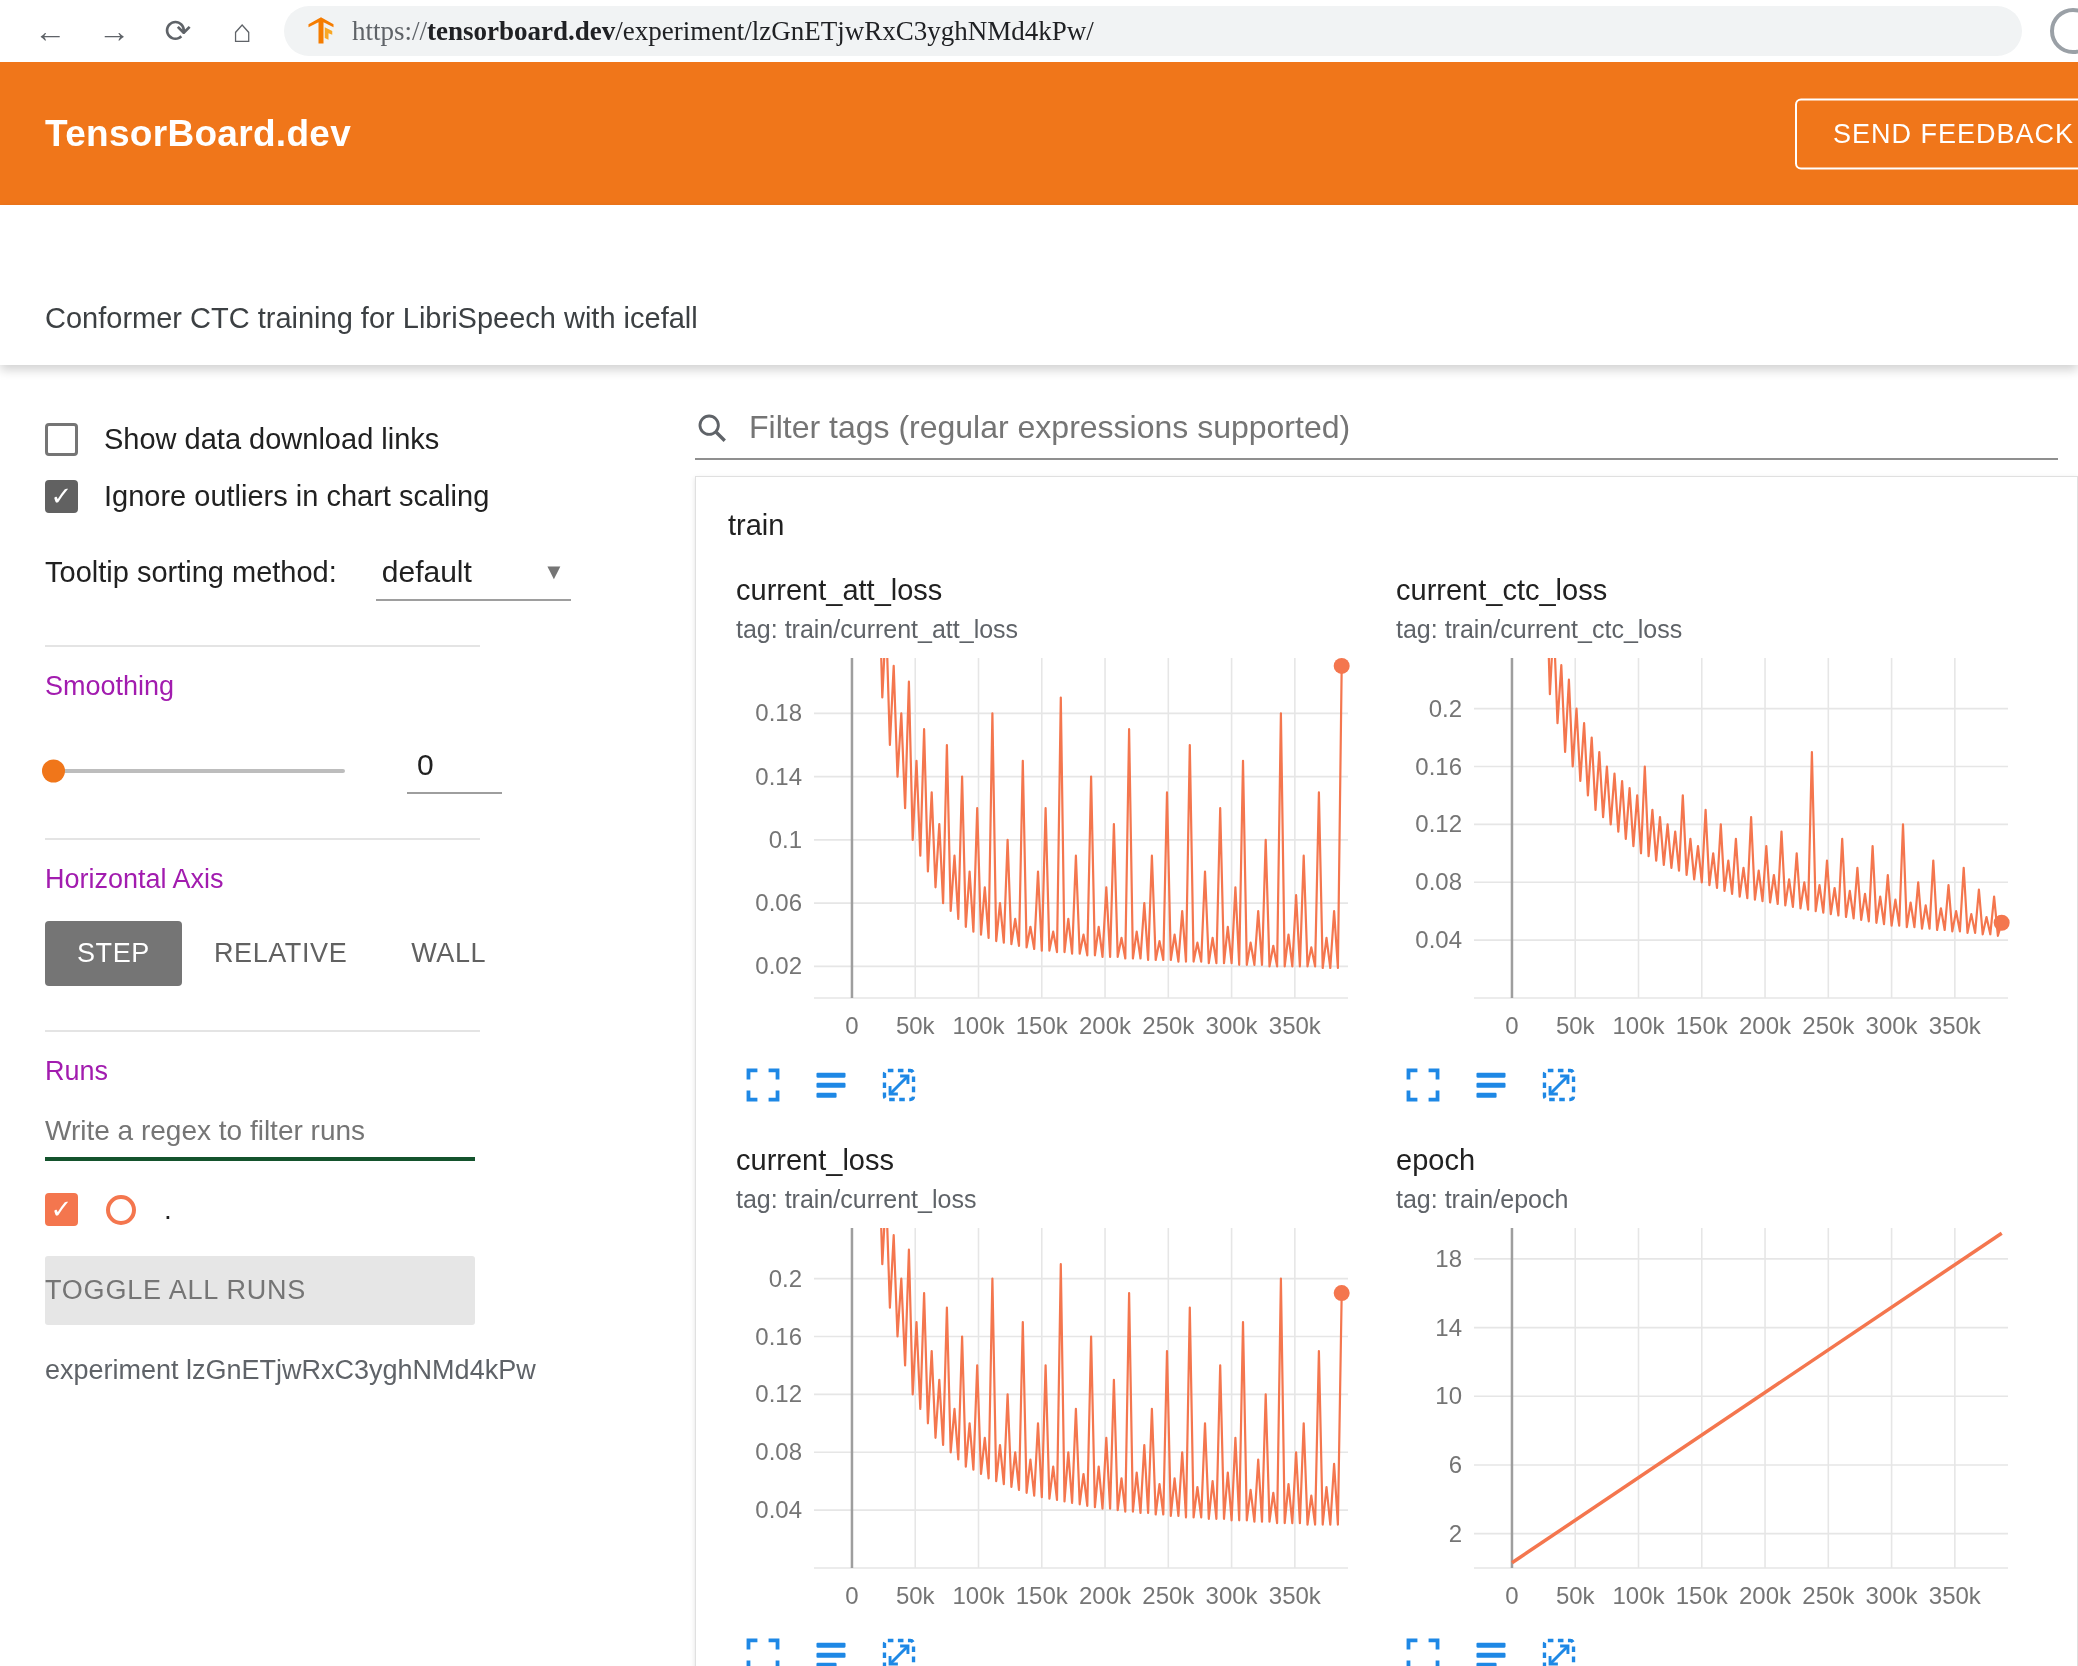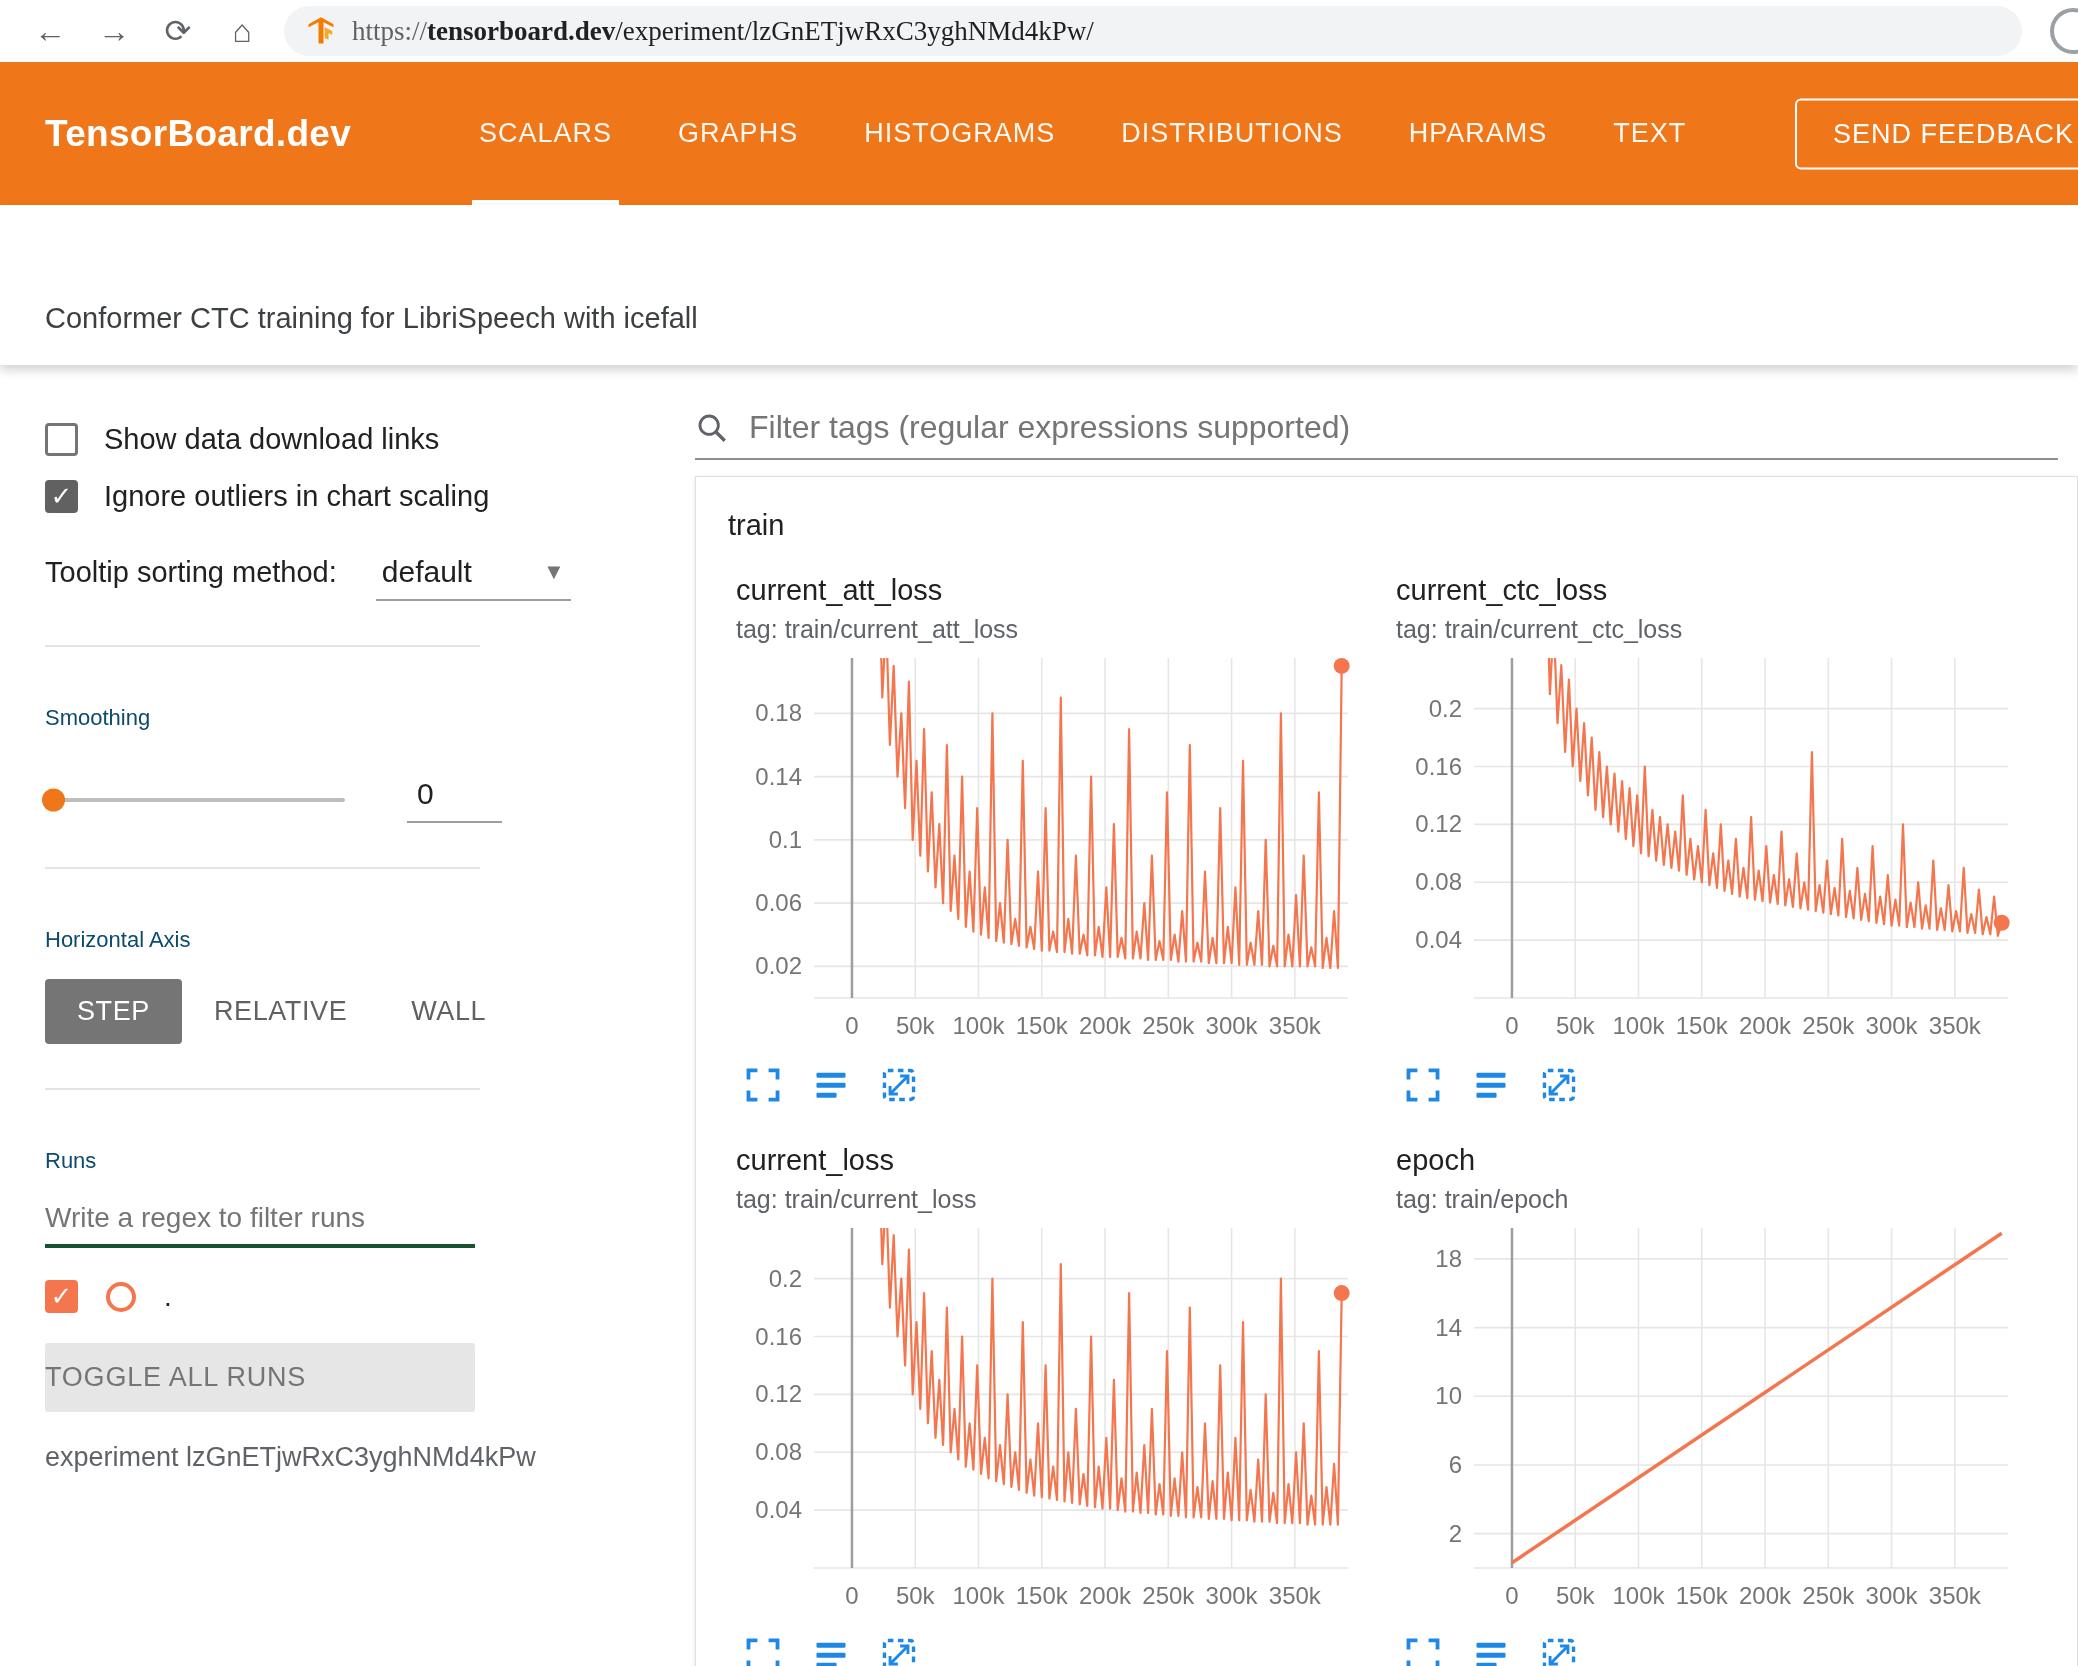--- a/index.html
+++ b/index.html
@@ -44,21 +44,21 @@
   .cb-row{display:flex;align-items:center;gap:26px;margin-bottom:24px;font-size:29px;color:#212121;}
   .cb{width:33px;height:33px;border:3px solid #757575;border-radius:4px;flex:none;
     display:flex;align-items:center;justify-content:center;font-size:26px;color:transparent;}
   .cb.checked{background:#616161;border-color:#616161;color:#fff;}
   .cb.orange.checked{background:#f4764e;border-color:#f4764e;}
   .tooltip-row{display:flex;align-items:baseline;gap:39px;margin-top:42px;font-size:29px;}
   .dd{min-width:195px;border-bottom:2px solid #9e9e9e;padding:0 6px 10px 6px;font-size:30px;
     display:flex;justify-content:space-between;align-items:center;color:#212121;}
   .dd .caret{color:#757575;font-size:22px;}
   .divider{border-top:2px solid #e4e4e4;margin:44px 120px 0 0;}
-  .section-label{font-size:22px;margin-top:58px;color:#0c4a6e;}
+  .section-label{font-size:27px;margin-top:24px;color:#a21caf;}
   .slider-row{display:flex;align-items:center;margin-top:46px;}
   .track{width:300px;height:4px;background:#bdbdbd;border-radius:2px;position:relative;}
   .thumb{position:absolute;left:-3px;top:50%;transform:translateY(-50%);width:23px;height:23px;
     border-radius:50%;background:#f0761a;}
   .slider-val{margin-left:62px;width:95px;border-bottom:2px solid #9e9e9e;font-size:30px;
     padding:0 0 10px 10px;color:#212121;}
   .axis-row{display:flex;align-items:center;margin-top:26px;}
   .axis-btn{font-size:27px;letter-spacing:.6px;color:#616161;padding:17px 32px;border-radius:4px;cursor:pointer;}
   .axis-btn.active{background:#757575;color:#fff;}
   .runs-input{display:block;width:430px;border:none;outline:none;border-bottom:4px solid #14532d;
@@ -103,28 +103,20 @@
     </svg>
     <span class="scheme">https://</span>
       <span class="host">tensorboard.dev</span>
       <span class="path">/experiment/lzGnETjwRxC3yghNMd4kPw/</span>
   </div>
   <div class="avatar-cut"></div>
 </div>
 
 <div class="app-header">
   <div class="brand">TensorBoard.dev</div>
-  <div class="tabs">
-      <div class="tab active">SCALARS</div>
-      <div class="tab ">GRAPHS</div>
-      <div class="tab ">HISTOGRAMS</div>
-      <div class="tab ">DISTRIBUTIONS</div>
-      <div class="tab ">HPARAMS</div>
-      <div class="tab ">TEXT</div>
-    </div>
   <button class="feedback-btn">SEND FEEDBACK</button>
 </div>
 
 <div class="subtitle-band">
   <div class="subtitle">Conformer CTC training for LibriSpeech with icefall</div>
 </div>
 
 <div class="content">
 
   <div class="sidebar">

